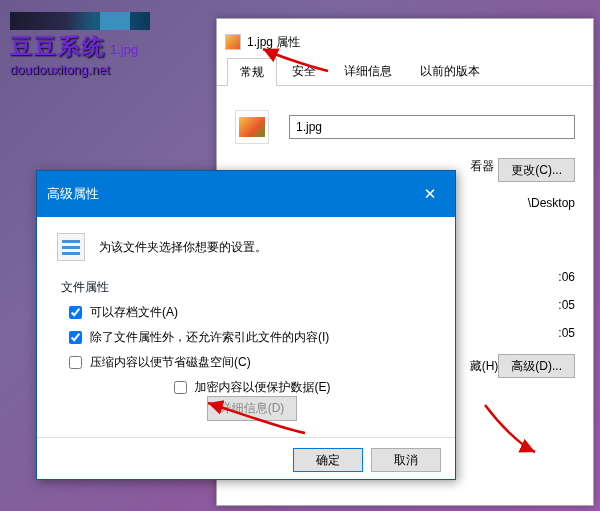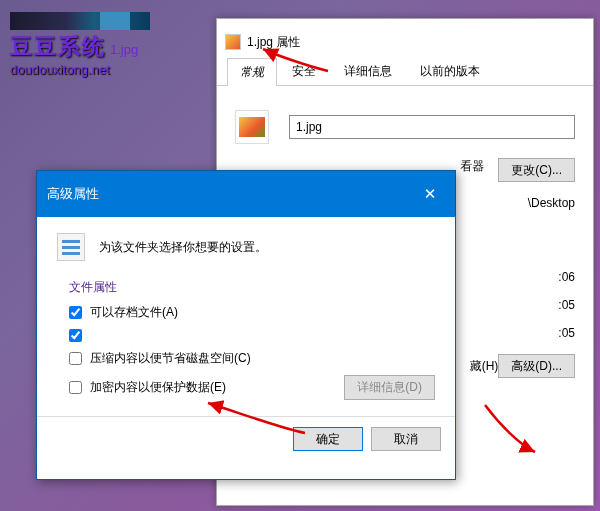--- a/index.html
+++ b/index.html
@@ -48,21 +48,21 @@
   .tabs {
     display: flex; gap: 2px; padding: 0 10px; border-bottom: 1px solid #ccc;
   }
   .tab {
     padding: 5px 12px; font-size: 12px;
     border: 1px solid transparent; border-bottom: none;
     cursor: pointer;
   }
   .tab.active {
     border-color: #ccc; background: #fff;
-    position: relative; top: 1px; font-style: italic;
+    position: relative; top: 1px;
   }
   .props-body { padding: 14px 18px; }
   .row { display: flex; align-items: center; margin: 10px 0; }
   .bigicon {
     width: 34px; height: 34px; margin-right: 20px;
     background: #fff; border: 1px solid #ddd;
     display: flex; align-items: center; justify-content: center;
   }
   .bigicon .inner {
     width: 26px; height: 20px;
@@ -97,28 +97,28 @@
     width: 30px; text-align: center; cursor: pointer; font-size: 15px;
   }
   .adv-body { padding: 16px 20px 8px 20px; font-size: 12px; }
   .adv-intro { display: flex; align-items: center; margin-bottom: 18px; }
   .adv-icon {
     width: 28px; height: 28px; margin-right: 14px;
     border: 1px solid #ccc; background: #f5f5f5;
     display: flex; flex-direction: column; justify-content: center; gap: 3px; padding: 4px;
   }
   .adv-icon .bar { height: 3px; background: #4a90d9; }
-  .section-title { font-size: 12px; margin: 12px 0 8px 12px; color: #4c1d95; }
+  .section-title { font-size: 12px; margin: 12px 0 8px 4px; color: #0f172a; }
   .chk-row { display: flex; align-items: center; margin: 8px 0 8px 12px; }
   .chk-row input { margin-right: 8px; }
   .adv-footer {
     border-top: 1px solid #ddd; padding: 10px 14px;
     display: flex; justify-content: flex-end; gap: 8px;
   }
-  .adv-row2 { display: flex; align-items: center; justify-content: space-between; margin: 8px 0 8px 12px; }
+  .adv-row2 { display: flex; align-items: center; justify-content: space-between; margin: 8px 0 8px 12px; flex-direction: column; }
   .detail-btn { background: #e1e1e1; border: 1px solid #adadad; padding: 3px 12px; font-size: 12px; color: #888; }
 
   .arrow {
     position: absolute; pointer-events: none;
   }
   .arrow svg { overflow: visible; }
 </style>
 </head>
 <body>
 
@@ -143,21 +143,21 @@
   </div>
   <div class="props-body">
     <div class="row">
       <div class="bigicon">
           <div class="inner"></div>
         </div>
       <input class="filename-input" value="1.jpg" style="">
     </div>
     <div class="prop-line">
       <span class="val" style="text-align:right;flex:1">看器</span>
-      <button class="btn" style="margin-left:14px">更改(C)...</button>
+      <button class="btn" style="margin-left:4px">更改(C)...</button>
     </div>
     <div class="prop-line">
       <span class="val" style="text-align:right">\Desktop</span>
     </div>
     <div class="prop-line" style="margin-top:60px">
       <span class="val" style="text-align:right">:06</span>
     </div>
     <div class="prop-line">
       <span class="val" style="text-align:right">:05</span>
     </div>
@@ -186,20 +186,21 @@
       <span>为该文件夹选择你想要的设置。</span>
     </div>
 
     <div class="section-title">文件属性</div>
     <label class="chk-row">
       <input type="checkbox" checked="" style="">
       <span>可以存档文件(A)</span>
     </label>
     <label class="chk-row">
       <input type="checkbox" checked="" style="">
+      <span>除了文件属性外，还允许索引此文件的内容(I)</span>
     </label>
 
     <label class="chk-row">
       <input type="checkbox" style="">
       <span>压缩内容以便节省磁盘空间(C)</span>
     </label>
     <div class="adv-row2">
       <label style="display:flex;align-items:center">
         <input type="checkbox" style="margin-right: 8px;">
         <span>加密内容以便保护数据(E)</span>

